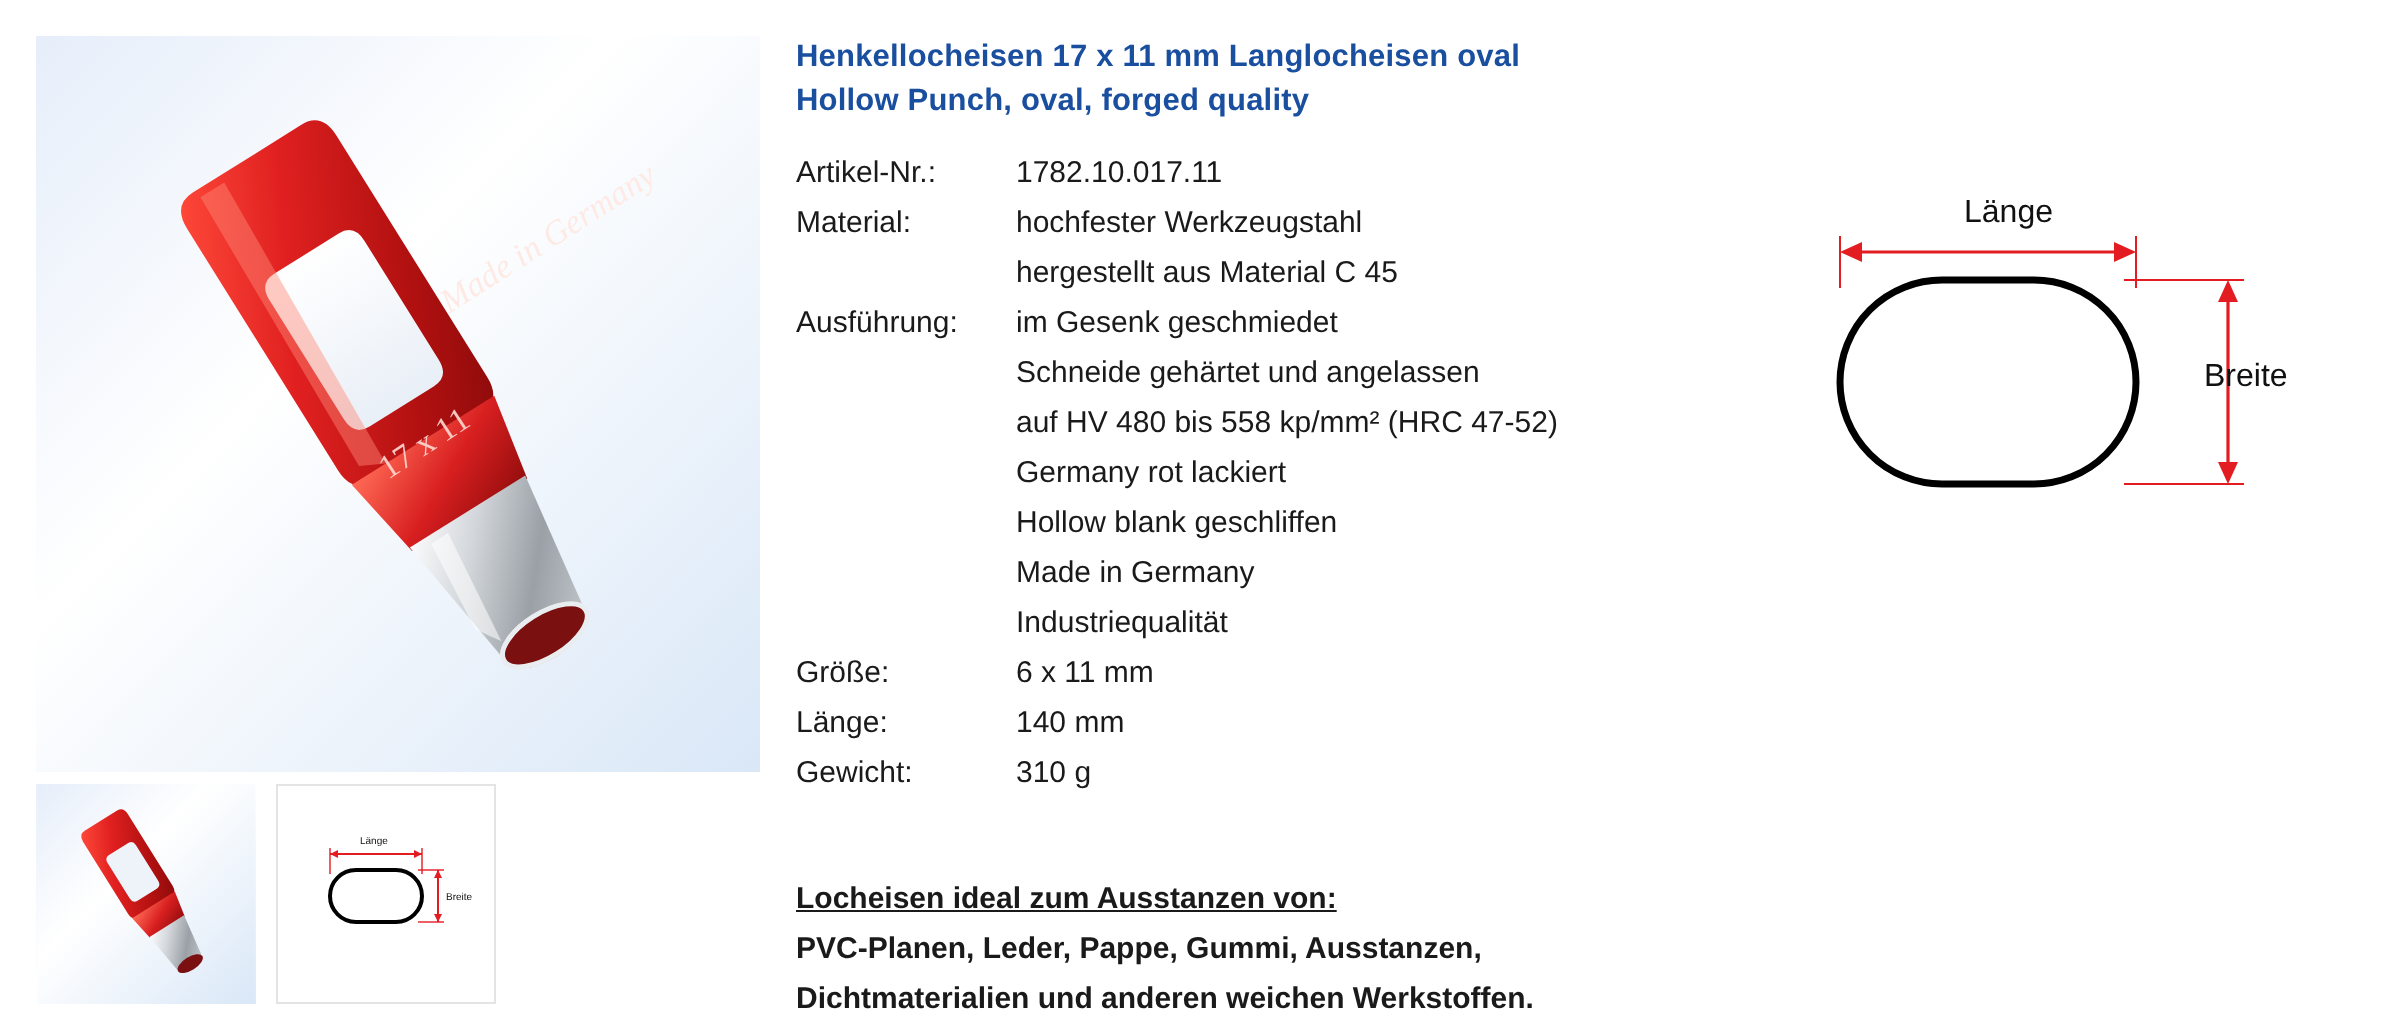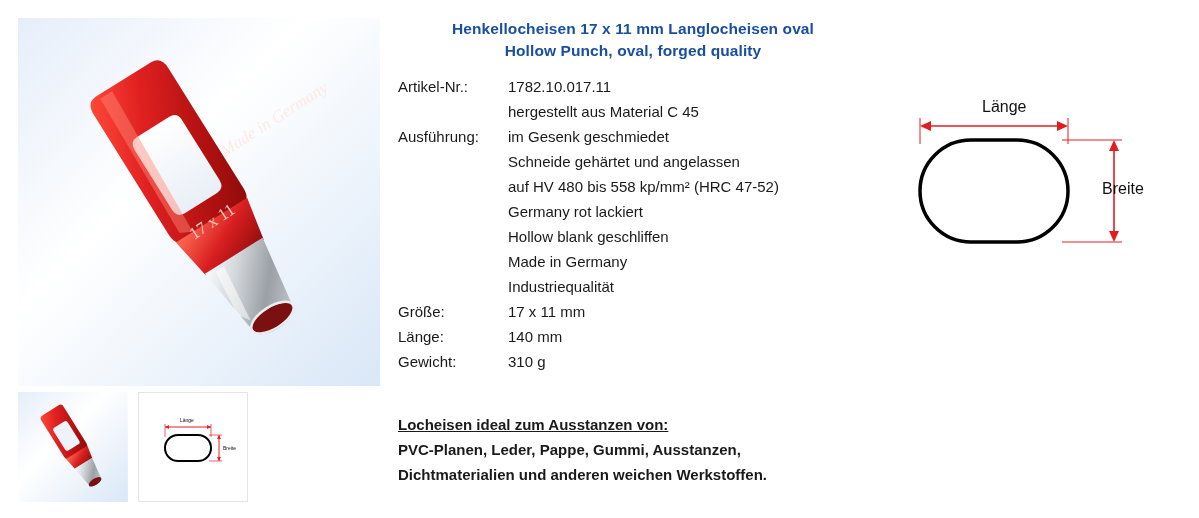--- a/index.html
+++ b/index.html
@@ -65,21 +65,20 @@
     left: 398px;
     top: 18px;
     width: 470px;
   }
   .title {
     color: #1a4fa0;
     font-weight: bold;
     font-size: 15.5px;
     line-height: 22px;
     letter-spacing: 0.1px;
-    text-align: center;
   }
   .spec-table {
     margin-top: 12px;
     border-collapse: collapse;
     font-size: 15px;
     line-height: 25px;
   }
   .spec-table td {
     padding: 0;
     vertical-align: top;
@@ -224,20 +223,24 @@
       <div>Hollow Punch, oval, forged quality</div>
     </div>
 
     <table class="spec-table">
       <tbody>
         <tr>
           <td class="spec-label">Artikel-Nr.:</td>
           <td>1782.10.017.11</td>
         </tr>
         <tr>
+          <td class="spec-label">Material:</td>
+          <td>hochfester Werkzeugstahl</td>
+        </tr>
+        <tr>
           <td class="spec-label"></td>
           <td>hergestellt aus Material C 45</td>
         </tr>
         <tr>
           <td class="spec-label">Ausführung:</td>
           <td>im Gesenk geschmiedet</td>
         </tr>
         <tr>
           <td class="spec-label"></td>
           <td>Schneide gehärtet und angelassen</td>
@@ -259,21 +262,21 @@
         <tr>
           <td class="spec-label"></td>
           <td>Made in Germany</td>
         </tr>
         <tr>
           <td class="spec-label"></td>
           <td>Industriequalität</td>
         </tr>
         <tr>
           <td class="spec-label">Größe:</td>
-          <td>17 x 11 mm</td>
+          <td>6 x 11 mm</td>
         </tr>
         <tr>
           <td class="spec-label">Länge:</td>
           <td>140 mm</td>
         </tr>
         <tr>
           <td class="spec-label">Gewicht:</td>
           <td>310 g</td>
         </tr>
       </tbody>

